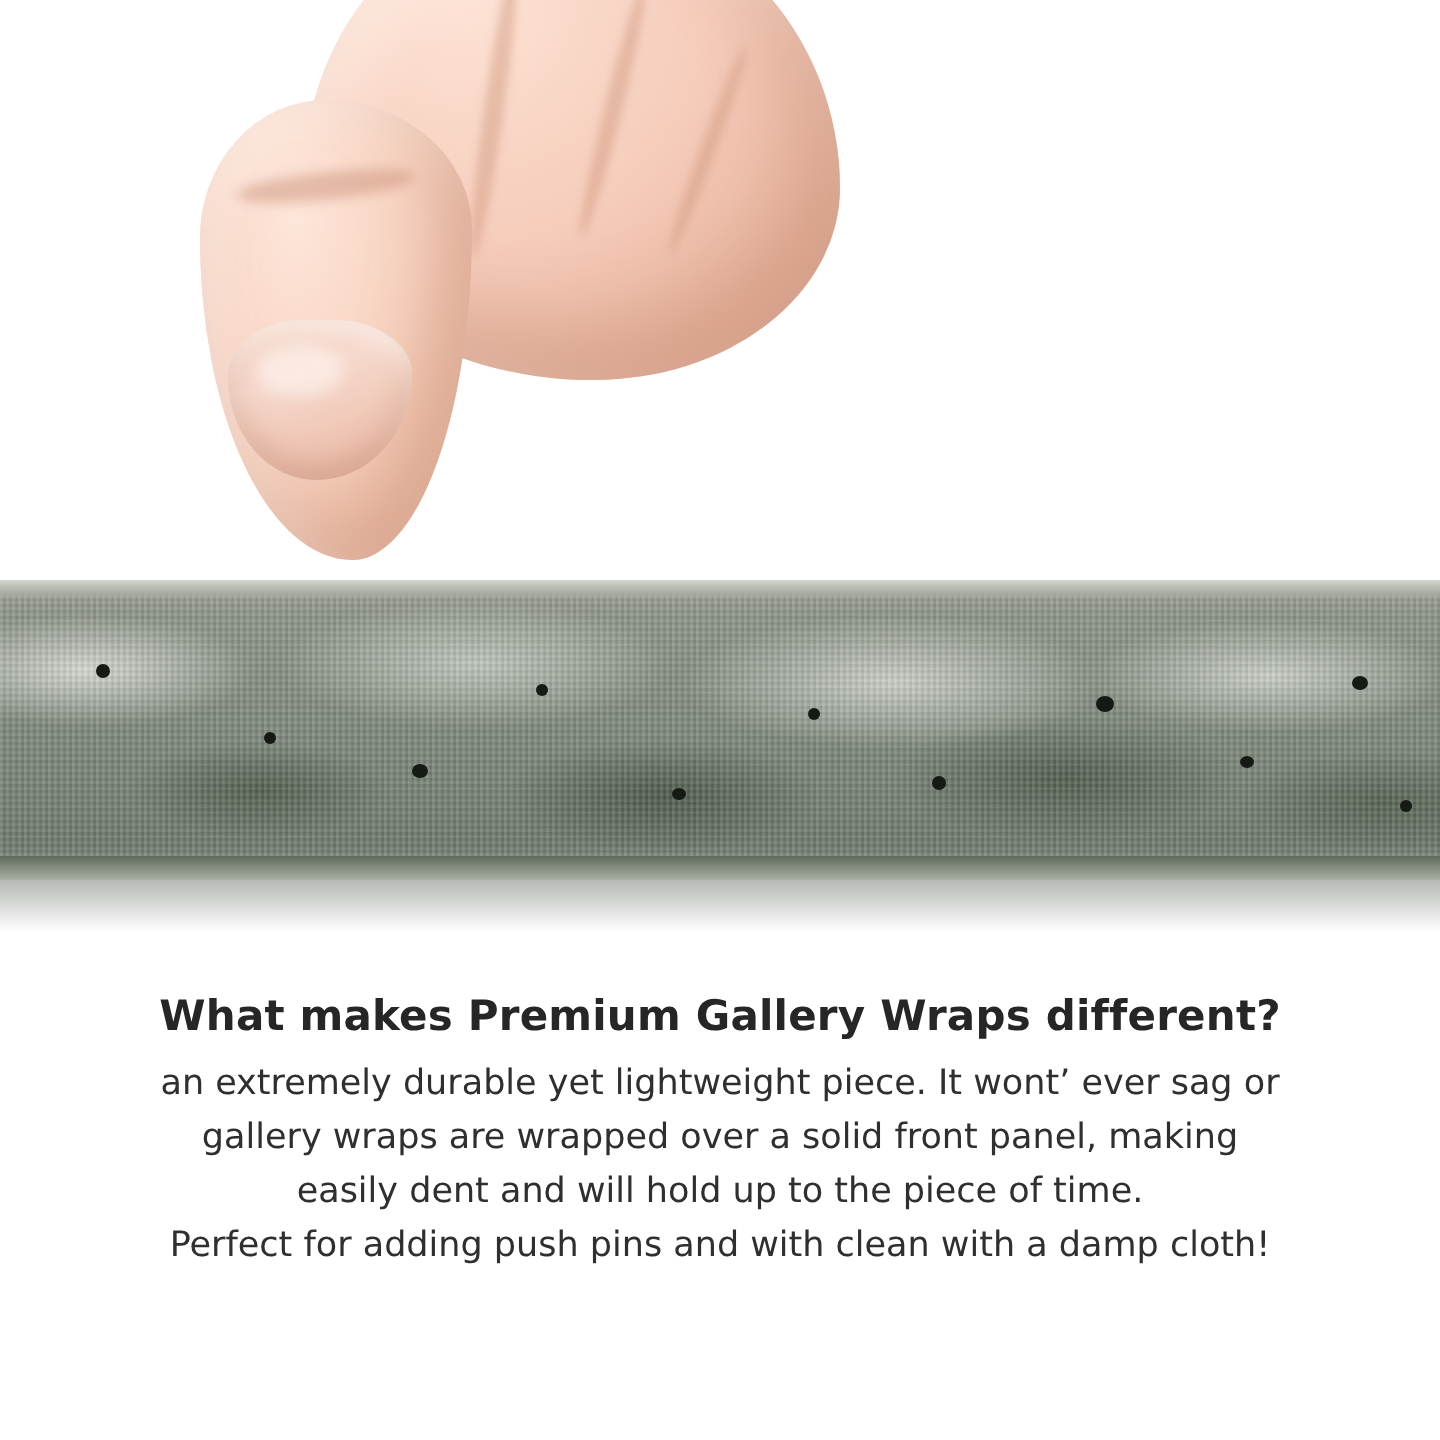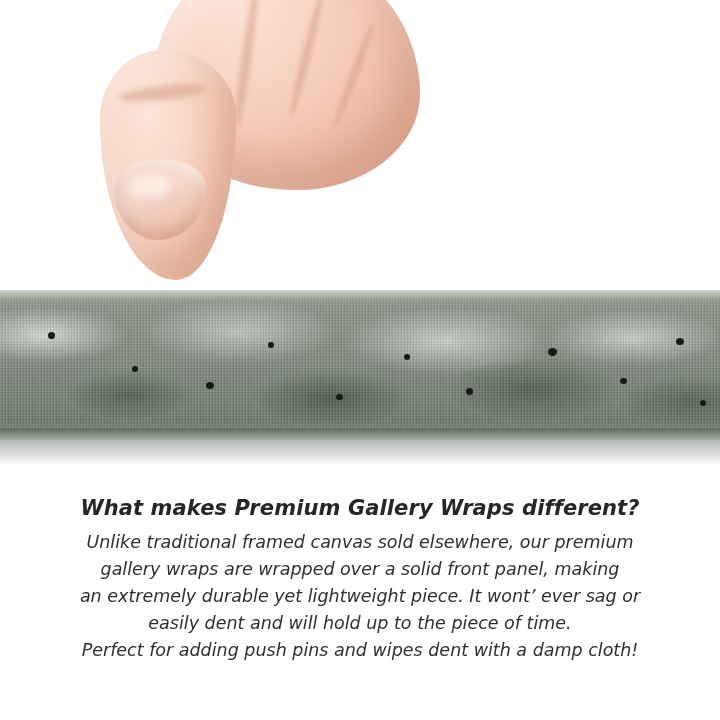--- a/index.html
+++ b/index.html
@@ -163,21 +163,20 @@
 
   
   .caption {
     position: absolute;
     left: 0;
     top: 496px;
     width: 720px;
     text-align: center;
     color: #2d2d2d;
     font-family: "DejaVu Sans", sans-serif;
-    font-style: italic;
   }
   .caption-heading {
     font-size: 21px;
     font-weight: 700;
     letter-spacing: 0.1px;
     margin: 0 0 9px 0;
     color: #262626;
   }
   .caption-body {
     font-size: 17.5px;
@@ -225,21 +224,20 @@
       <div class="canvas-speck" style="left:676px; top:48px;  width:8px;  height:7px;"></div>
       <div class="canvas-speck" style="left:700px; top:110px; width:6px;  height:6px;"></div>
     </div>
 
     <div class="wrap-shadow"></div>
   </div>
 
   <div class="caption">
     <div class="caption-heading">What makes Premium Gallery Wraps different?</div>
     <div class="caption-body">
-      <span class="caption-line">Unlike traditional framed canvas sold elsewhere, our premium</span>
+      <span class="caption-line">an extremely durable yet lightweight piece. It wont’ ever sag or</span>
       <span class="caption-line">gallery wraps are wrapped over a solid front panel, making</span>
-      <span class="caption-line">an extremely durable yet lightweight piece. It wont’ ever sag or</span>
       <span class="caption-line">easily dent and will hold up to the piece of time.</span>
-      <span class="caption-line">Perfect for adding push pins and wipes dent with a damp cloth!</span>
+      <span class="caption-line">Perfect for adding push pins and with clean with a damp cloth!</span>
     </div>
   </div>
 
 </div>
 
 </body></html>

